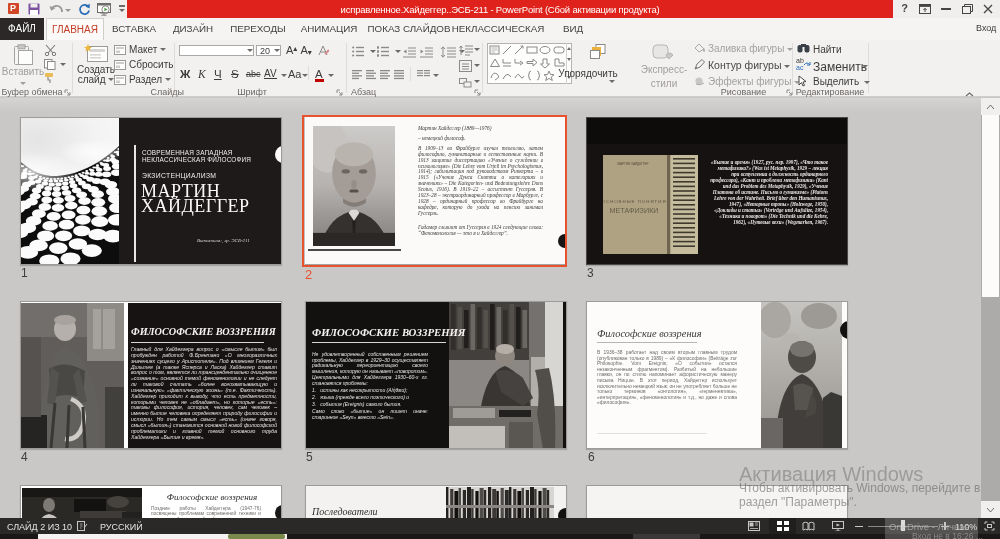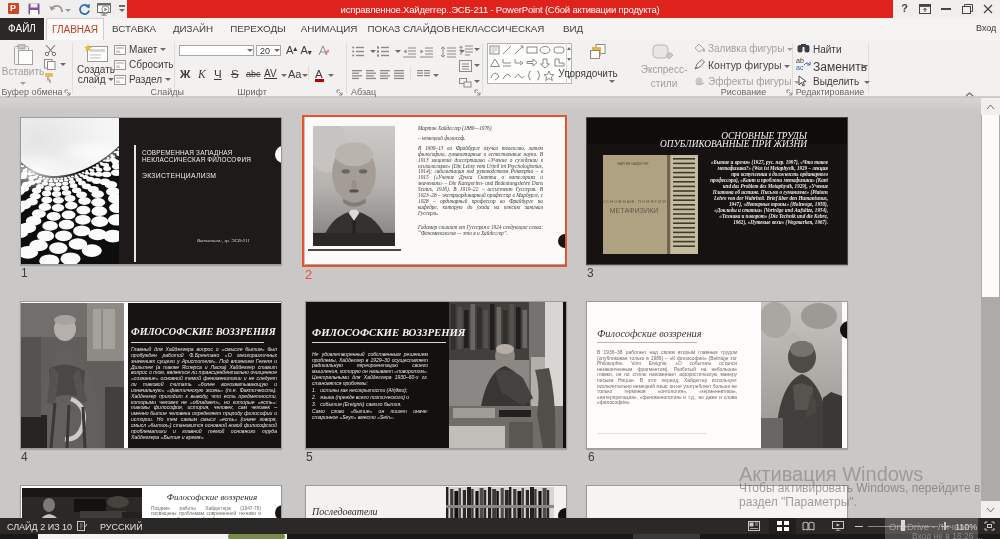--- a/index.html
+++ b/index.html
@@ -479,20 +479,21 @@
           <stop offset="1" stop-color="#ffffff" stop-opacity="0"></stop>
         </radialGradient>
       </defs>
       <ellipse cx="12" cy="54" rx="46" ry="20" fill="url(#soft1)"></ellipse>
       <ellipse cx="72" cy="34" rx="34" ry="13" fill="url(#soft1)"></ellipse>
     </svg>
 <div class="abs" style="left:98px;top:0;width:164px;height:146px;background:#1e1a19"></div>
 <div class="abs" style="left:113px;top:27px;width:1.5px;height:117px;background:#e8e6e4"></div>
 <div class="abs" style="left:121px;top:32px;width:138px;font-size:6.4px;letter-spacing:0.2px;color:#f0eeec;line-height:6.9px">СОВРЕМЕННАЯ ЗАПАДНАЯ<br>НЕКЛАССИЧЕСКАЯ ФИЛОСОФИЯ</div>
 <div class="abs" style="left:121px;top:54px;width:120px;font-size:6.8px;letter-spacing:0.3px;color:#f0eeec">ЭКЗИСТЕНЦИАЛИЗМ</div>
+<div class="abs" style="left:120px;top:66px;width:140px;font-family:'Liberation Serif',serif;font-size:18px;color:#fbfaf9;line-height:15.2px;letter-spacing:0.5px">МАРТИН<br>ХАЙДЕГГЕР</div>
 <div class="abs" style="left:176px;top:120px;width:70px;font-family:'Liberation Serif',serif;font-style:italic;font-size:5px;color:#dddbd9">Выполнила:, гр. ЭСБ-211</div>
 <div class="abs" style="left:253.5px;top:27.5px;width:17px;height:17px;border-radius:50%;background:#fbfaf9"></div>
 </div>
 <div class="num" style="left:21px;top:266px">1</div>
 <div class="abs" style="left:302px;top:115px;width:265px;height:152px;border:2px solid #e8532e"></div>
 <div class="slide" style="left:305px;top:117px;border:none;width:260px;height:147px;background:#fbfaf9">
 <svg class="abs" style="left:8px;top:9px" width="82" height="120" viewBox="0 0 90 119" preserveAspectRatio="none">
       <defs>
         <linearGradient id="pbg" x1="0" y1="0" x2="0" y2="1">
           <stop offset="0" stop-color="#cdcbc9"></stop>
@@ -519,21 +520,20 @@
       <div style="margin-bottom:4px">Мартин Хайдеггер (1889—1976)</div>
       <div style="margin-bottom:4px">– немецкий философ.</div>
       <div style="margin-bottom:8px">В 1909–13 во Фрайбурге изучал теологию, затем философию, гуманитарные и естественные науки. В 1913 защитил диссертацию «Учение о суждении в психологизме» (Die Lehre vom Urteil im Psychologismus, 1914); габилитация под руководством Риккерта – в 1915 («Учение Дунса Скотта о категориях и значениях» – Die Kategorien- und Bedeutungslehre Duns Scotus, 1916). В 1919–22 – ассистент Гуссерля. В 1923–28 – экстраординарный профессор в Марбурге, с 1928 – ординарный профессор во Фрайбурге на кафедре, которую до ухода на пенсию занимал Гуссерль.</div>
       <div>Гадамер слышит от Гуссерля в 1924 следующие слова: “Феноменология — это я и Хайдеггер”.</div>
     </div>
 <div class="abs" style="left:253px;top:117px;width:14px;height:14px;border-radius:50%;background:#181514"></div>
 </div>
 <div class="num" style="left:305px;top:267px;color:#e8532e;font-size:13px">2</div>
 <div class="slide" style="left:586px;top:117px;background:#151211;border-color:#4a4846">
 <div class="abs" style="left:0;top:0;width:260px;height:26px;background:#0e0c0b"></div>
-<div class="abs" style="left:60px;top:15px;width:160px;text-align:right;font-family:'Liberation Serif',serif;font-style:italic;font-size:9.4px;line-height:7.8px;color:#f4f2f0">ОСНОВНЫЕ ТРУДЫ<br>ОПУБЛИКОВАННЫЕ ПРИ ЖИЗНИ</div>
 <svg class="abs" style="left:16px;top:37px" width="95" height="99" viewBox="0 0 95 99">
       <rect width="95" height="99" fill="#aea283"></rect>
       <rect x="68" width="27" height="99" fill="#c5bc9e"></rect>
       <g fill="#3f3a2d">
         <rect x="70" y="3.0" width="22" height="1.6"></rect>
         <rect x="70" y="7.6" width="22" height="1.6"></rect>
         <rect x="70" y="12.2" width="22" height="1.6"></rect>
         <rect x="70" y="16.799999999999997" width="22" height="1.6"></rect>
         <rect x="70" y="21.4" width="22" height="1.6"></rect>
         <rect x="70" y="26.0" width="22" height="1.6"></rect>

